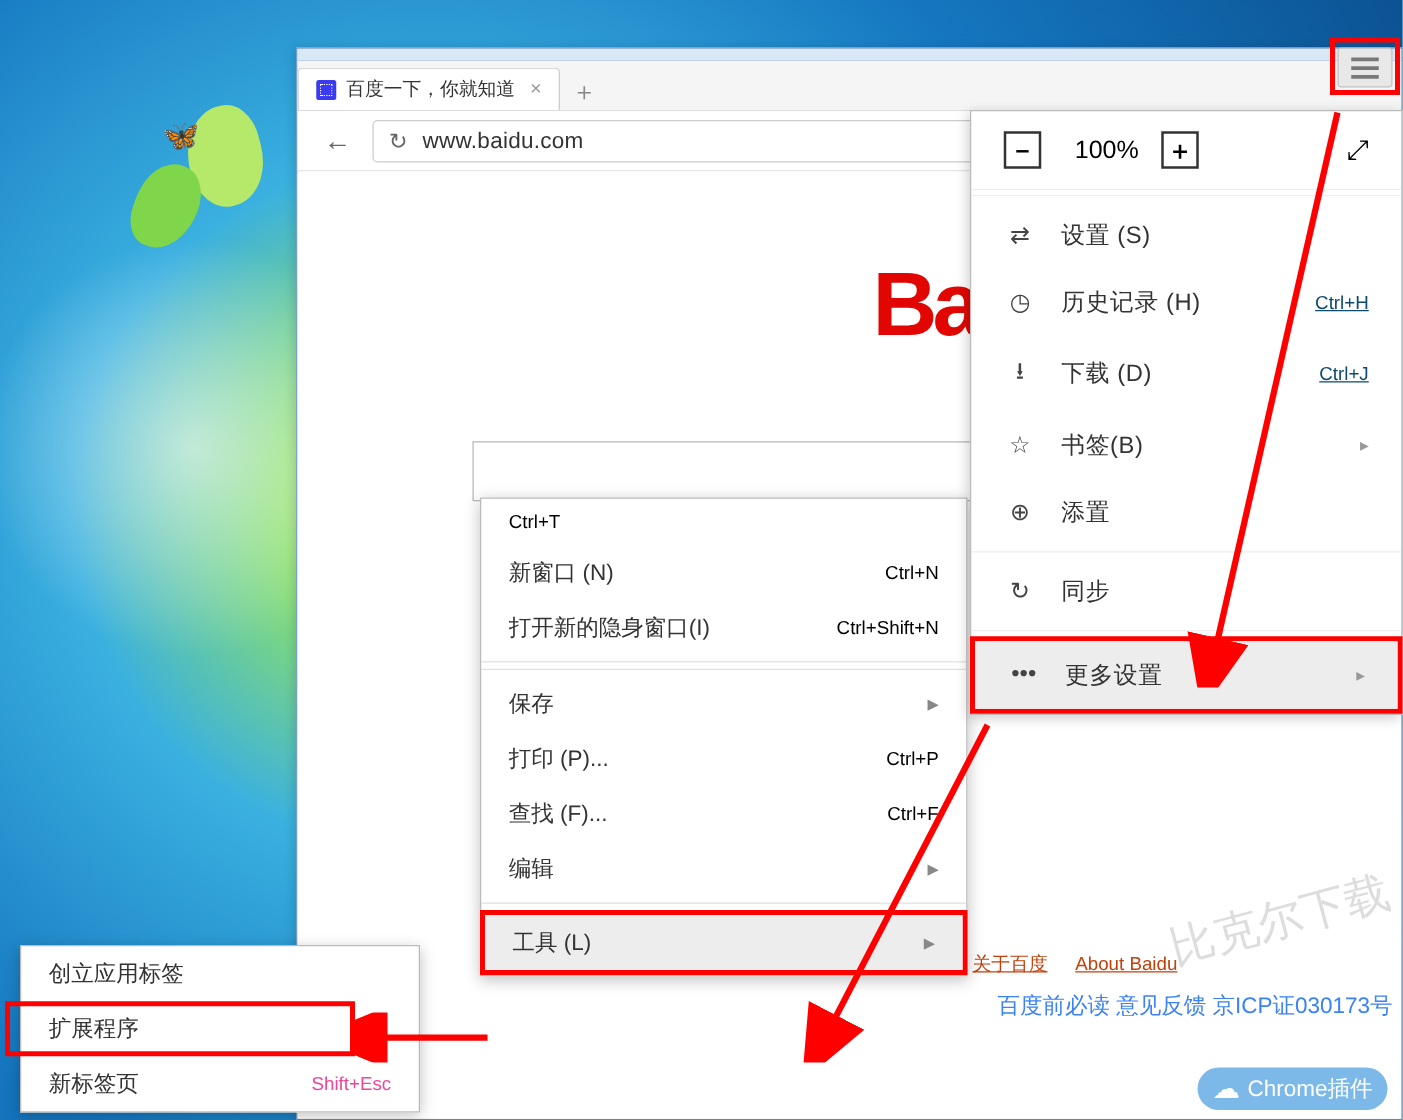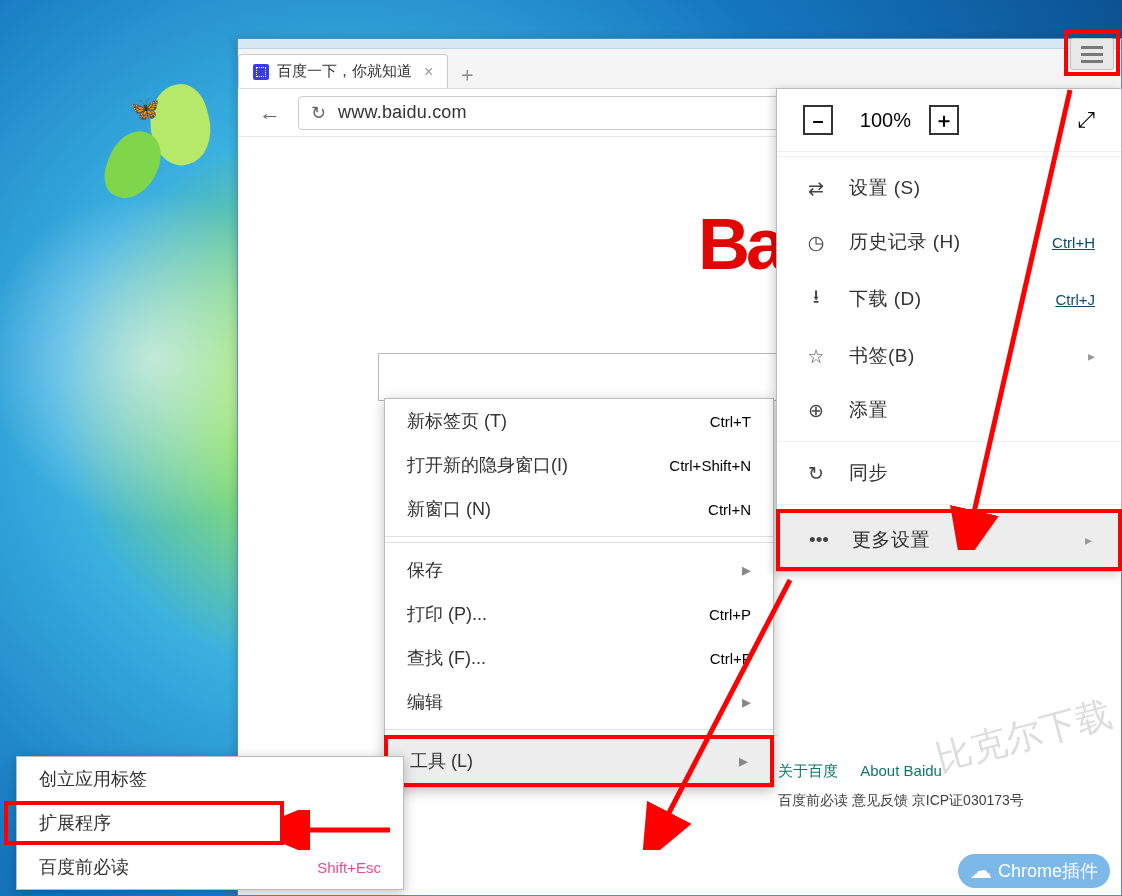--- a/index.html
+++ b/index.html
@@ -26,22 +26,22 @@
 .toolbar { height:48px; background:#fff; display:flex; align-items:center; padding:0 18px; gap:14px; border-bottom:1px solid #e5e5e5; }
 .back-btn { width:28px; text-align:center; color:#666; font-size:22px; cursor:pointer; }
 .url-bar { flex:1; display:flex; align-items:center; gap:12px; height:34px; border:1px solid #ccc; border-radius:4px; padding:0 12px; font-size:18px; color:#333; }
 .reload-icon { color:#666; font-size:18px; }
 .url-text { letter-spacing:0.2px; }
 
 .content { position:absolute; left:0; right:0; top:99px; bottom:0; background:#fff; }
 .baidu-logo { position:absolute; left:460px; top:65px; font-size:72px; font-weight:bold; color:#e10602; letter-spacing:-4px; font-family: Arial, sans-serif; }
 .search-box { position:absolute; left:140px; top:215px; width:640px; height:48px; border:1px solid #b8b8b8; background:#fff; }
 .footer-links { position:absolute; left:540px; top:624px; font-size:15px; color:#2440b3; }
-.footer-links a { color:#0f766e; margin-right:18px; }
-.footer-line2 { position:absolute; left:540px; top:654px; font-size:14px; color:#404040; }
+.footer-links a { color:#c2410c; text-decoration:underline; margin-right:18px; }
+.footer-line2 { position:absolute; left:560px; top:654px; font-size:18px; color:#3b82f6; }
 
 
 .hamburger-wrap { position:absolute; top:30px; right:2px; border:4px solid #f00; padding:4px 2px 2px 2px; z-index:50; }
 .hamburger { width:44px; height:32px; background:#e8e8e8; border:1px solid #c2c2c2; border-radius:3px; display:flex; flex-direction:column; justify-content:center; align-items:center; gap:4px; cursor:pointer; }
 .hamburger span { width:22px; height:3px; background:#787878; display:block; }
 
 
 .main-menu { position:absolute; right:0; top:88px; width:346px; background:#fff; border:1px solid #bbb; box-shadow:-2px 2px 10px rgba(0,0,0,0.2); z-index:40; font-size:19px; }
 .zoom-row { display:flex; align-items:center; padding:16px 26px; gap:18px; border-bottom:1px solid #eee; }
 .zoom-btn { width:30px; height:30px; border:2px solid #333; display:flex; align-items:center; justify-content:center; font-size:20px; font-weight:bold; cursor:pointer; }
@@ -60,21 +60,21 @@
 .submenu { position:absolute; left:384px; top:398px; width:390px; background:#fff; border:1px solid #bbb; box-shadow:0 3px 12px rgba(0,0,0,0.25); z-index:35; font-size:18px; }
 .smi { display:flex; align-items:center; padding:10px 22px; cursor:pointer; color:#333; }
 .smi.highlighted { background:#ededed; }
 .smi .lbl { flex:1; }
 .smi .shortcut { color:#000000; font-size:15px; }
 .smi .arrow { color:#888; }
 .sm-sep { height:1px; background:#e0e0e0; margin:5px 0; }
 .tools-box { border:4px solid #f00; margin:0 -1px; }
 
 
-.subsub { position:absolute; left:16px; top:756px; width:388px; background:#fff; border:1px solid #bbb; box-shadow:0 3px 12px rgba(0,0,0,0.25); z-index:36; font-size:18px; }
+.subsub { position:absolute; left:16px; top:756px; width:320px; background:#fff; border:1px solid #bbb; box-shadow:0 3px 12px rgba(0,0,0,0.25); z-index:36; font-size:18px; }
 .ssi { display:flex; align-items:center; padding:10px 22px; cursor:pointer; color:#333; }
 .ssi .lbl { flex:1; }
 .ssi .shortcut { color:#ec4899; font-size:15px; }
 .ext-box { position:absolute; left:4px; top:801px; width:280px; height:44px; border:4px solid #f00; z-index:37; pointer-events:none; }
 
 
 .arrow-svg { position:absolute; z-index:60; pointer-events:none; }
 
 
 .watermark1 { position:absolute; right:8px; top:712px; color:#ddd; font-size:36px; transform:rotate(-15deg); z-index:2; }
@@ -168,30 +168,29 @@
     <div class="mi highlighted">
       <span class="icon">•••</span>
       <span class="lbl">更多设置</span>
       <span class="arrow">▸</span>
     </div>
   </div>
 </div>
 
 <div class="submenu">
   <div class="smi">
-    <span class="lbl">新标签页 (T)</span>
     <span class="shortcut">Ctrl+T</span>
+  </div>
+  <div class="smi">
+    <span class="lbl">新窗口 (N)</span>
+    <span class="shortcut">Ctrl+N</span>
   </div>
   <div class="smi">
     <span class="lbl">打开新的隐身窗口(I)</span>
     <span class="shortcut">Ctrl+Shift+N</span>
-  </div>
-  <div class="smi">
-    <span class="lbl">新窗口 (N)</span>
-    <span class="shortcut">Ctrl+N</span>
   </div>
   <div class="sm-sep"></div>
   <div class="sm-sep"></div>
   <div class="smi">
     <span class="lbl">保存</span>
     <span class="arrow">▸</span>
   </div>
   <div class="smi">
     <span class="lbl">打印 (P)...</span>
     <span class="shortcut">Ctrl+P</span>
@@ -214,21 +213,21 @@
 </div>
 
 <div class="subsub">
   <div class="ssi">
     <span class="lbl">创立应用标签</span>
   </div>
   <div class="ssi">
     <span class="lbl">扩展程序</span>
   </div>
   <div class="ssi">
-    <span class="lbl">百度前必读</span>
+    <span class="lbl">新标签页</span>
     <span class="shortcut">Shift+Esc</span>
   </div>
 </div>
 <div class="ext-box"></div>
 
 <svg class="arrow-svg" style="left:940px; top:80px;" width="160" height="470">
   <defs>
       <marker id="ah1" markerWidth="14" markerHeight="14" refX="4" refY="5" orient="auto">
         <polygon points="0,0 12,5 0,10" fill="#f00"></polygon>
       </marker>

